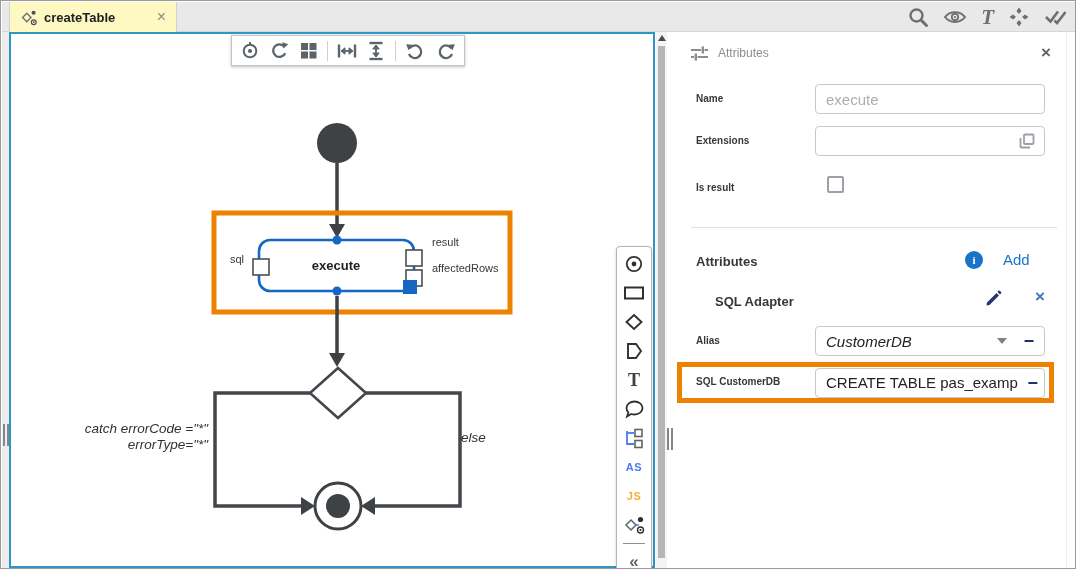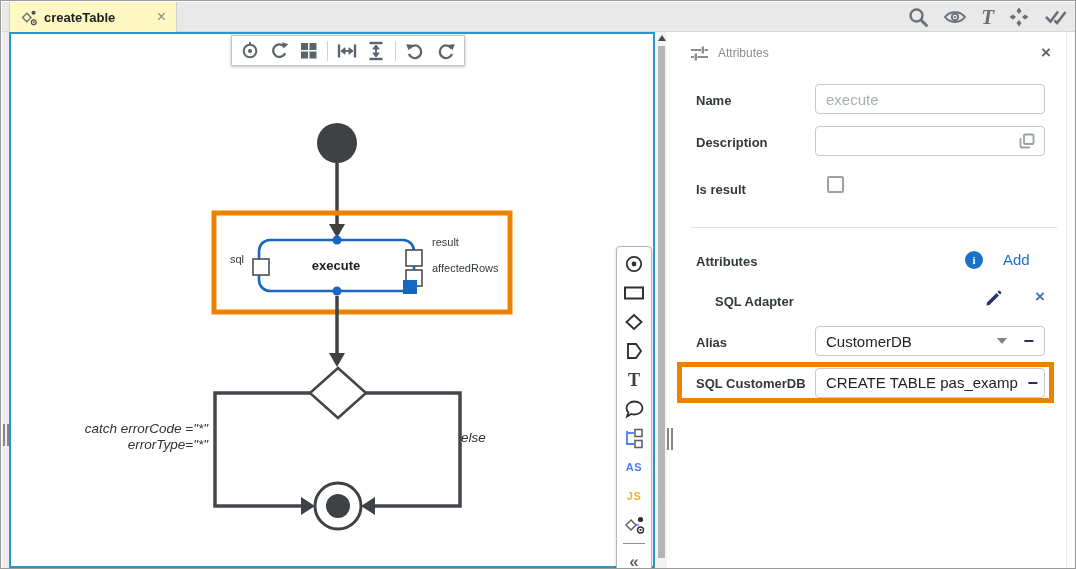--- a/index.html
+++ b/index.html
@@ -41,21 +41,21 @@
   .grip { position:absolute; display:flex; gap:2px; }
   .grip i { display:block; width:2px; height:22px; background:#82878b; }
   .mid-splitter { position:absolute; left:666px; top:31px; width:6px; height:537px; background:#fff; }
 
   
   .panel { position:absolute; left:672px; top:31px; width:394px; height:537px; background:#fff; border-right:1px solid #ececec; }
   .panel-header { position:absolute; left:0; top:0; width:100%; height:42px; display:flex; align-items:center; padding:0 15px 0 17px; gap:9px; }
   .panel-title { font-size:12px; color:#8c8c8c; flex:1; }
   .panel-close { color:#5f6368; font-size:17px; font-weight:bold; cursor:pointer; }
 
-  .f-label { position:absolute; left:23px; font-size:13px; font-weight:bold; color:#33383c; }
+  .f-label { position:absolute; left:23px; font-size:10px; font-weight:bold; color:#33383c; }
   .f-input { position:absolute; left:142px; width:230px; height:30px; border:1px solid #c8c8c8; border-radius:4px; background:#fff; font-family:"Liberation Sans", sans-serif; font-size:15px; padding:0 10px; color:#222; outline:none; }
   .f-input.ghost { color:#a9aeb3; }
   .desc-icon { position:absolute; left:346px; }
   .checkbox { position:absolute; left:154px; width:17px; height:17px; border:2px solid #9aa0a6; border-radius:2px; background:#fff; cursor:pointer; }
   .divider { position:absolute; left:18px; width:366px; height:1px; background:#e0e0e0; }
 
   .ext-label { position:absolute; left:23px; font-size:13px; font-weight:bold; color:#33383c; }
   .info-icon { position:absolute; left:292px; top:219px; width:18px; height:18px; border-radius:50%; background:#1a73c7; color:#fff; font-size:11px; font-weight:bold; font-family:"Liberation Serif", serif; display:flex; align-items:center; justify-content:center; cursor:pointer; }
   .add-link { position:absolute; left:330px; top:219px; font-size:15px; color:#1a73c7; cursor:pointer; }
   .adapter-label { position:absolute; left:42px; font-size:13px; font-weight:bold; color:#33383c; }
@@ -303,21 +303,21 @@
           <line x1="7.5" y1="12" x2="18" y2="12"></line>
           <line x1="5.8" y1="8.5" x2="5.8" y2="15.5" stroke-width="2.4"></line>
       </svg>
       <span class="panel-title">Attributes</span>
       <span class="panel-close">×</span>
     </div>
 
     <span class="f-label" style="top:61px;">Name</span>
     <input class="f-input ghost" style="top: 52px;" value="execute">
 
-    <span class="f-label" style="top:103px;">Description</span>
+    <span class="f-label" style="top:103px;">Extensions</span>
     <input class="f-input" style="top: 94px;" value="">
     <span class="desc-icon" style="top:101px;"><svg width="16" height="16" viewBox="0 0 16 16" fill="none" stroke="#9aa0a6" stroke-width="1.8">
           <rect x="5" y="1.5" width="9.5" height="9.5" rx="1"></rect>
           <path d="M1.5 5 V13.5 a1 1 0 0 0 1 1 H11"></path>
         </svg></span>
 
     <span class="f-label" style="top:150px;">Is result</span>
     <span class="checkbox" style="top:144px;"></span>
 
     <div class="divider" style="top:195px;"></div>
@@ -327,21 +327,21 @@
     <span class="add-link">Add</span>
 
     <span class="adapter-label" style="top:262px;">SQL Adapter</span>
     <span class="icon-btn" style="left:312px; top:258px;"><svg width="17" height="17" viewBox="0 0 17 17" fill="#28356b">
           <path d="M2 12.5 L1.5 15.5 L4.5 15 L14 5.5 L11.5 3 Z"></path>
           <path d="M12.5 2 L15 4.5 L16 3.5 a1.2 1.2 0 0 0 0-1.7 L14.8 1 a1.2 1.2 0 0 0-1.7 0 Z"></path>
         </svg></span>
     <span class="icon-btn x-blue" style="left:362px; top:256px;">×</span>
 
     <span class="f-label" style="top:303px;">Alias</span>
-    <div class="select-box" style="top:294px;">
+    <div class="select-box" style="top:294px;font-style:italic;">
       <span class="select-value">CustomerDB</span>
       <span class="caret"></span>
       <span class="minus">−</span>
     </div>
 
     <div class="orange-box"></div>
     <span class="f-label" style="top:344px;">SQL CustomerDB</span>
     <div class="sql-wrap">
       <input class="f-input" value="CREATE TABLE pas_examples.C" style="">
       <span class="minus sql-minus">−</span>

